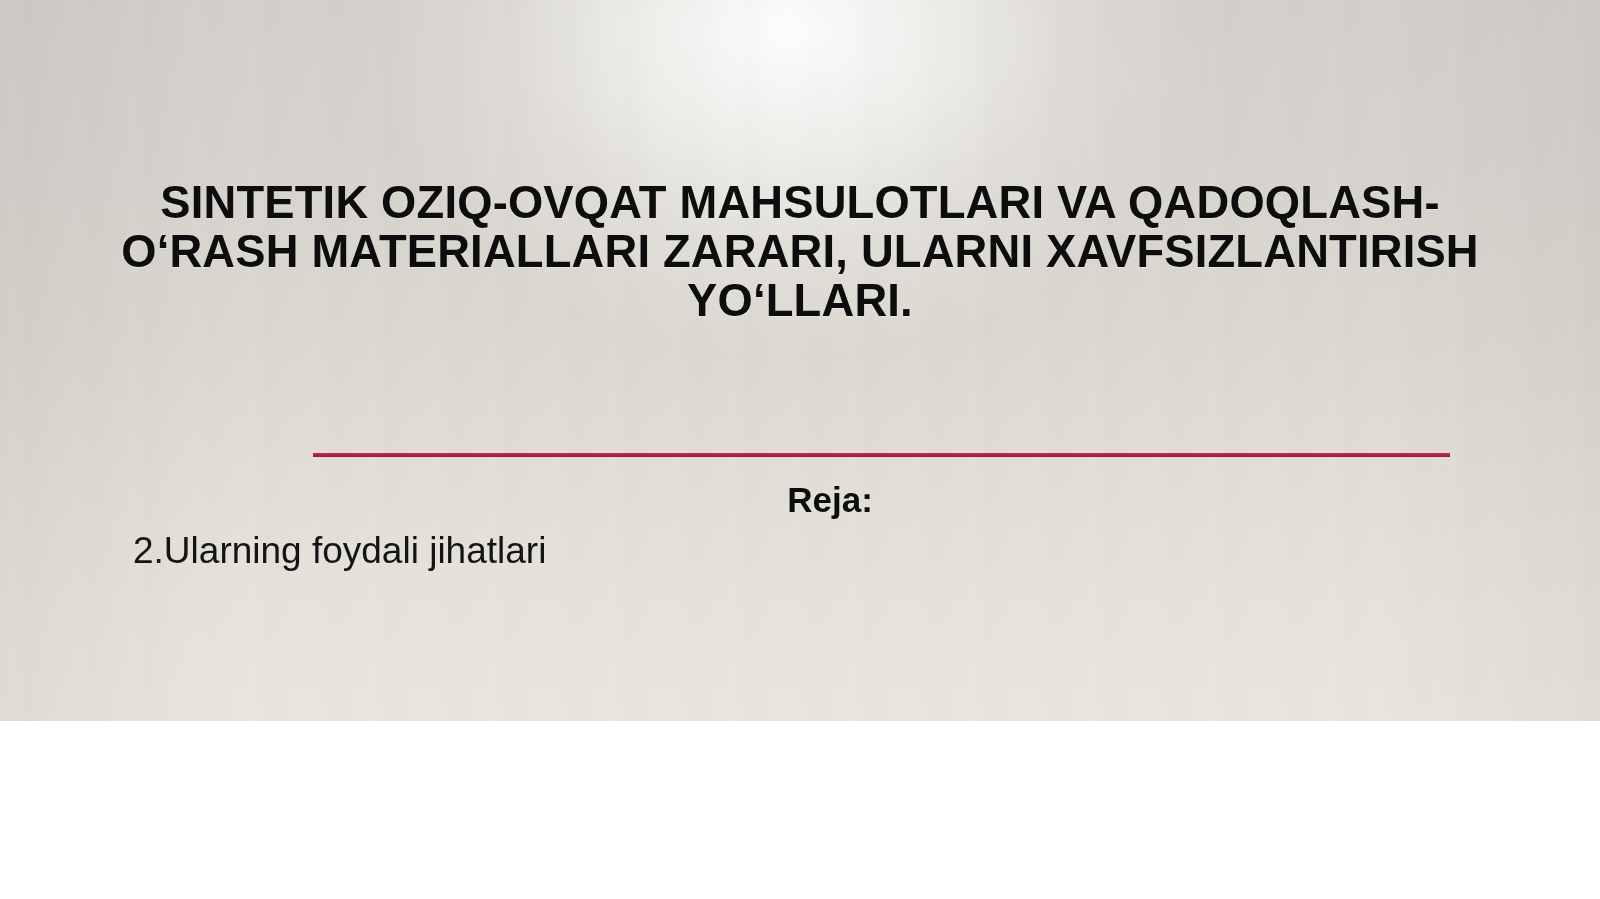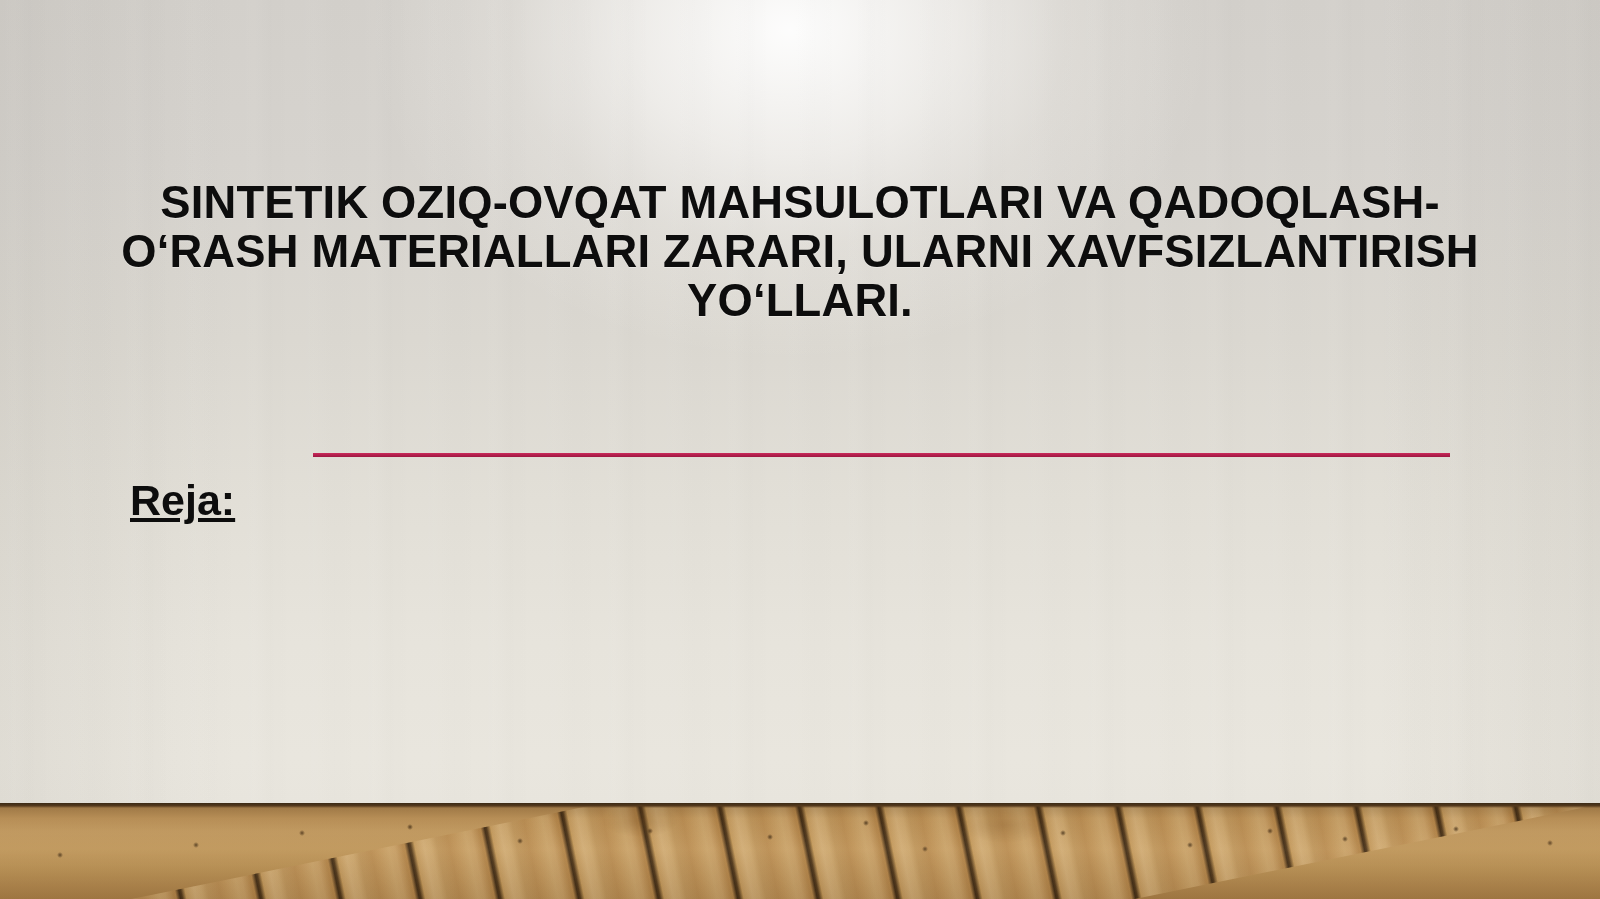--- a/index.html
+++ b/index.html
@@ -3,21 +3,21 @@
 <meta charset="utf-8">
 <style>
   html, body {
     margin: 0;
     padding: 0;
     background: #ffffff;
   }
   #slide {
     position: relative;
     width: 1600px;
-    height: 899px;
+    height: 721px;
     overflow: hidden;
     font-family: "Liberation Sans", sans-serif;
     background: #fef9c3;
   }
 
   
   .wall-base {
     position: absolute;
     left: 0; top: 0;
     width: 1600px; height: 806px;
@@ -184,25 +184,25 @@
     width: 1137px;
     height: 4px;
     background: linear-gradient(to bottom, #c92b5c 0%, #b41f4d 50%, #9d1742 100%);
   }
 
   .reja-heading {
     position: absolute;
     left: 130px;
     top: 478px;
     width: 1400px;
-    font-size: 43px;
+    text-align: center;
+    font-size: 35px;
     line-height: 44px;
     font-weight: bold;
     color: #0d0d0d;
-    text-decoration: underline;
   }
 
   .reja-list {
     position: absolute;
     left: 133px;
     top: 525px;
     width: 1380px;
     font-size: 37px;
     line-height: 51px;
     color: #141414;
@@ -236,16 +236,17 @@
       <span class="title-line">SINTETIK OZIQ-OVQAT MAHSULOTLARI VA QADOQLASH-</span>
       <span class="title-line">O‘RASH MATERIALLARI ZARARI, ULARNI XAVFSIZLANTIRISH</span>
       <span class="title-line">YO‘LLARI.</span>
     </div>
 
     <div class="divider"></div>
 
     <div class="reja-heading">Reja:</div>
 
     <div class="reja-list">
+      <span class="reja-item">2.Ularning foydali jihatlari</span>
     </div>
 
   </div>
 </div>
 
 </body></html>

